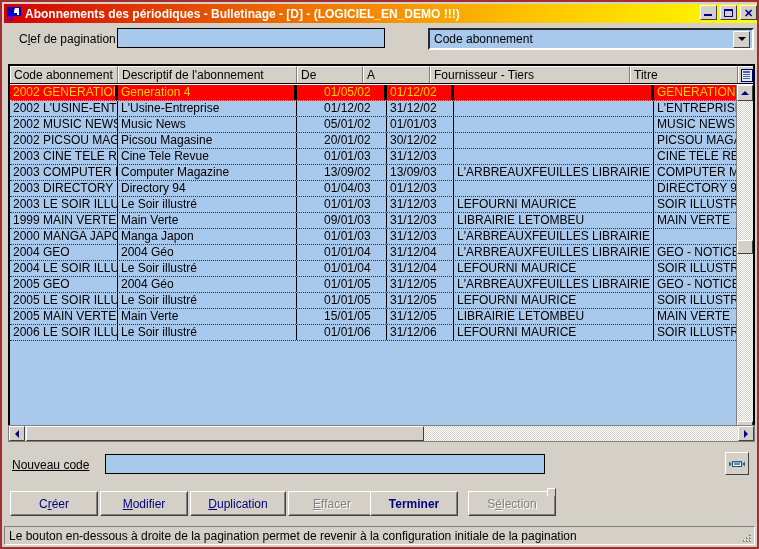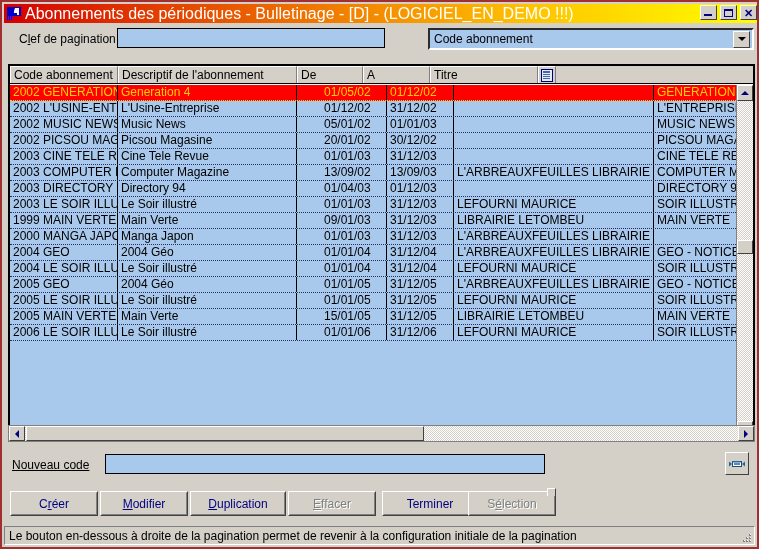--- a/index.html
+++ b/index.html
@@ -30,22 +30,22 @@
     align-items: center;
     overflow: hidden;
   }
   .title-icon {
     width: 16px; height: 15px;
     margin-left: 2px; margin-right: 3px;
     flex: 0 0 auto;
     position: relative;
   }
   .title-text {
-    font-size: 16px;
-    font-weight: normal;
+    font-size: 12px;
+    font-weight: bold;
     color: #ffffff;
     white-space: nowrap;
     letter-spacing: 0px;
     line-height: 14px;
   }
   .win-btns {
     position: absolute;
     right: 2px; top: 1px;
     display: flex;
     gap: 2px;
@@ -205,21 +205,21 @@
     font-size: 12px;
     color: #000000;
     line-height: 15px;
     padding-left: 3px;
     box-sizing: border-box;
     overflow: hidden;
     white-space: nowrap;
     flex: 0 0 auto;
     border-right: 1px solid #000000;
   }
-  .row.sel .cell { color: #ffd000; border-right: 1px solid #000000; }
+  .row.sel .cell { color: #ffd000; border-right: 3px solid #000000; }
   .cell.c1 { width: 108px; }
   .cell.c2 { width: 179px; }
   .cell.c3 { width: 66px; margin-left: 24px; }
   .cell.c4 { width: 67px; }
   .cell.c5 { width: 200px; }
   .cell.c6 { width: 122px; border-right: none; }
   .hcell.c1 { width: 108px; }
   .hcell.c2 { width: 179px; }
   .hcell.c3 { width: 66px; }
   .hcell.c4 { width: 67px; }
@@ -350,21 +350,21 @@
     width: 100%; height: 100%;
     display: flex; align-items: center; justify-content: center;
     box-sizing: border-box;
   }
   .btn.disabled { color: #808080; text-shadow: 1px 1px 0 #ffffff; }
   .btn u { text-decoration: underline; }
   .btn-creer     { left: 8px;   width: 88px; }
   .btn-modifier  { left: 98px;  width: 88px; }
   .btn-dupl      { left: 188px; width: 96px; }
   .btn-effacer   { left: 286px; width: 88px; }
-  .btn-terminer  { left: 380px; width: 96px; }
+  .btn-terminer  { left: 368px; width: 88px; font-weight: bold; }
   .btn-selection { left: 466px; width: 88px; }
   .sel-tab {
     position: absolute;
     right: -1px; top: -4px;
     width: 9px; height: 8px;
     background: #d4d0c8;
     border-top: 1px solid #ffffff;
     border-left: 1px solid #ffffff;
     border-right: 1px solid #404040;
     box-sizing: border-box;
@@ -434,20 +434,21 @@
     </div>
   </div>
 
   <div class="grid-wrap">
 
     <div class="grid-head">
       <div class="hcell c1">Code abonnement</div>
       <div class="hcell c2">Descriptif de l'abonnement</div>
       <div class="hcell c3">De</div>
       <div class="hcell c4">A</div>
+      <div class="hcell c5">Fournisseur - Tiers</div>
       <div class="hcell c6">Titre</div>
       <div class="hcell hcell-icon">
         <svg width="12" height="13" viewBox="0 0 12 13">
           <rect x="0.5" y="0.5" width="11" height="12" fill="#e8e8f4" stroke="#000080"></rect>
           <rect x="2" y="2" width="7" height="2" fill="#4466aa"></rect>
           <rect x="2" y="5" width="7" height="1" fill="#4466aa"></rect>
           <rect x="2" y="7" width="7" height="1" fill="#4466aa"></rect>
           <rect x="2" y="9" width="7" height="1" fill="#4466aa"></rect>
         </svg>
       </div>

